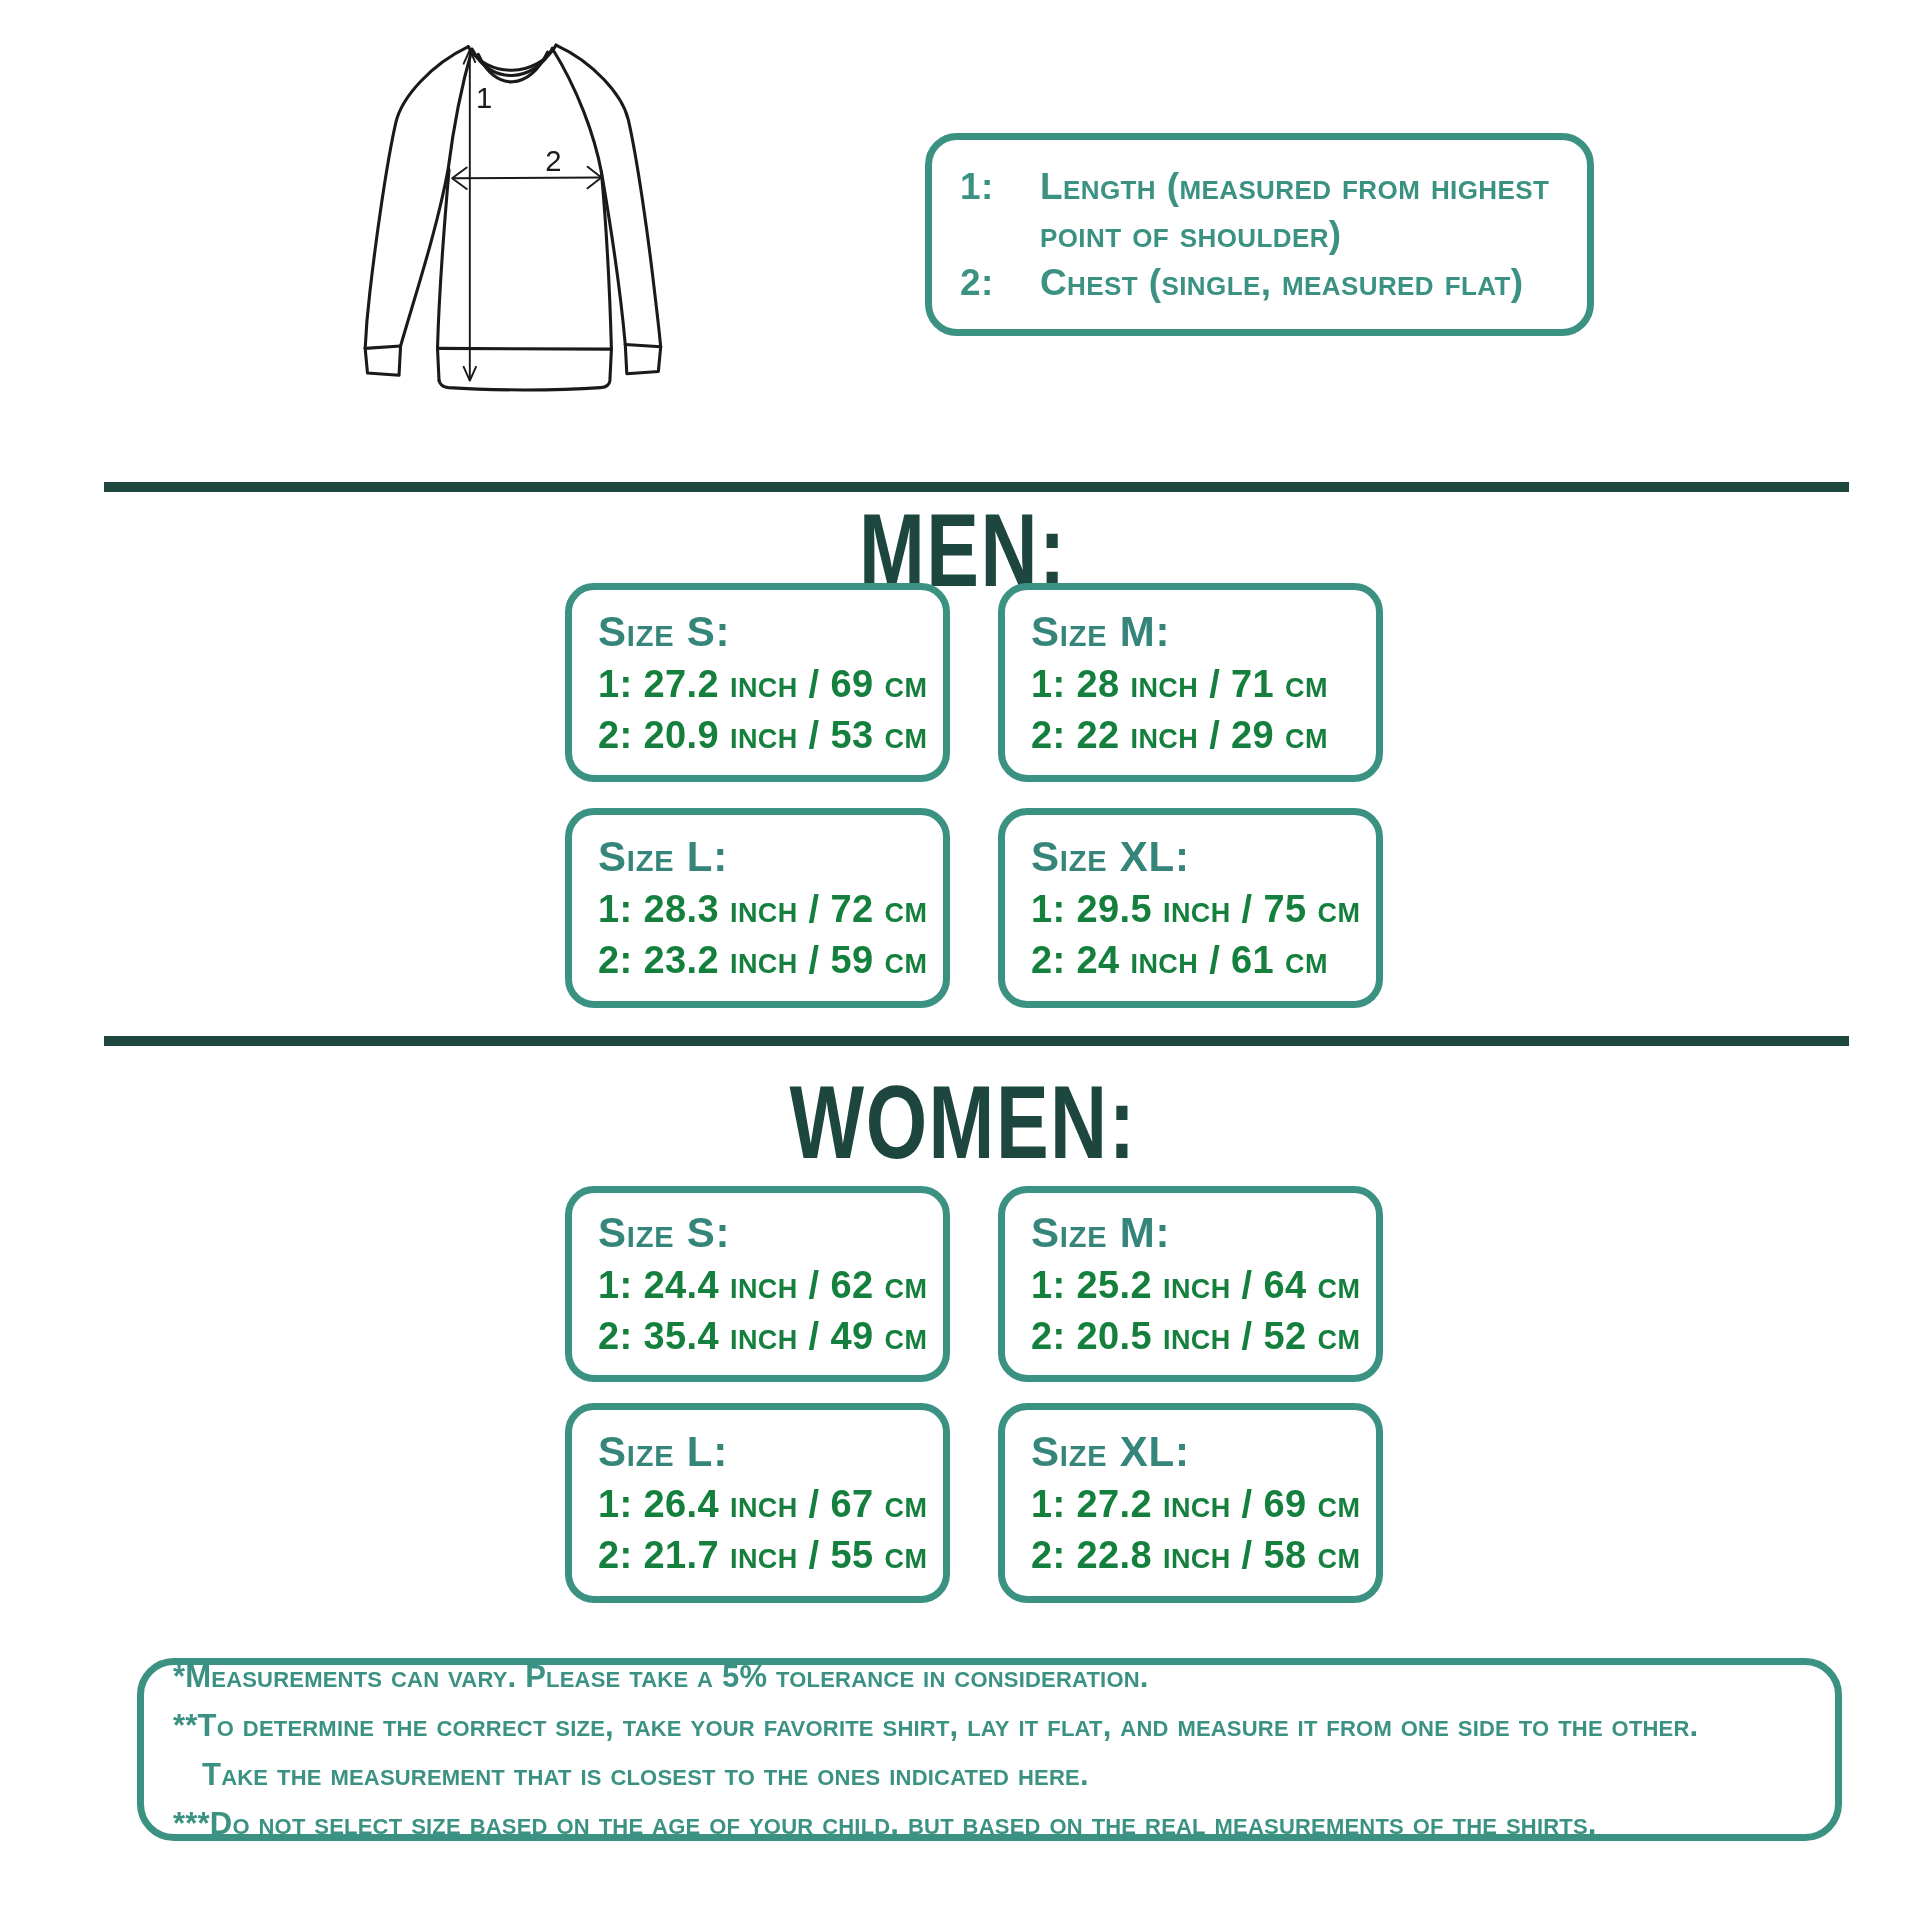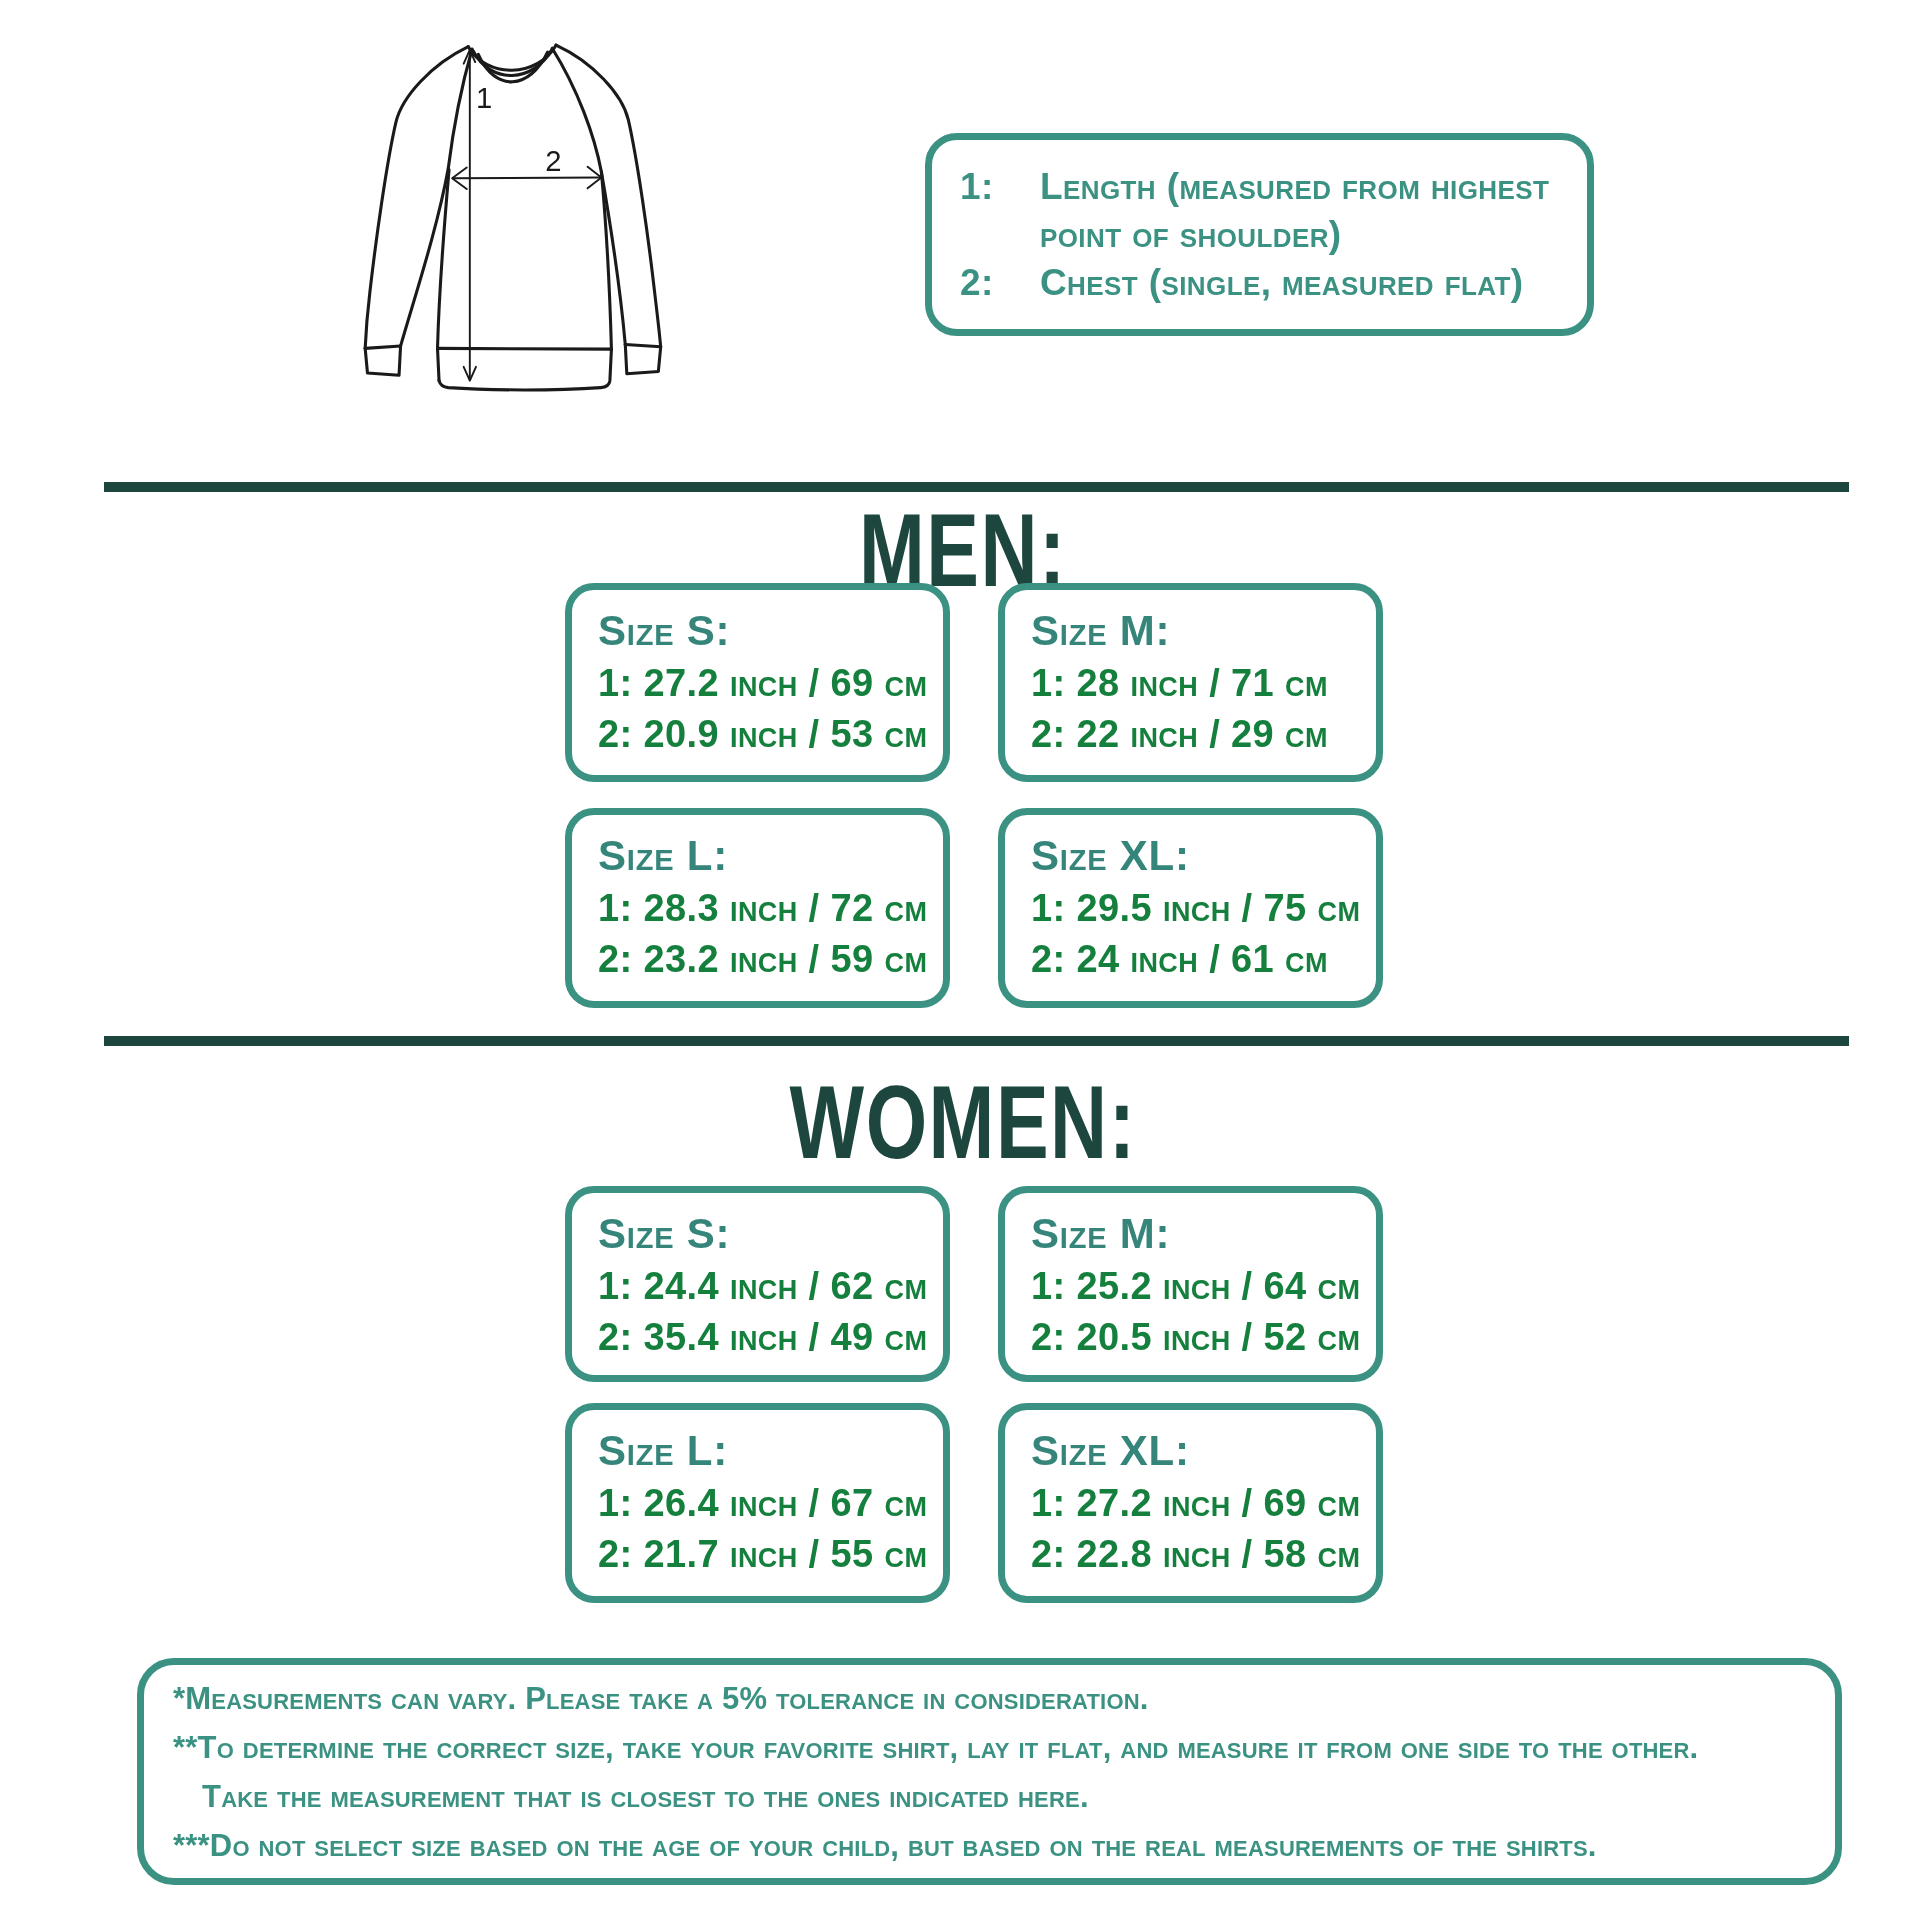--- a/index.html
+++ b/index.html
@@ -42,35 +42,35 @@
 
   
   .size-grid {
     position:absolute; left:565px; width:818px;
     display:grid; grid-template-columns:385px 385px; column-gap:48px;
   }
   .grid-men   { top:583px;  grid-template-rows:199px 200px; row-gap:26px; }
   .grid-women { top:1186px; grid-template-rows:196px 200px; row-gap:21px; }
   .size-card {
     box-sizing:border-box; border:7px solid #3b9283; border-radius:29px;
-    padding:14px 26px; display:flex; flex-direction:column; 
+    padding:14px 26px; display:flex; flex-direction:column; justify-content:center;
     background:#ffffff;
   }
   .size-card .size-label {
     font-weight:700; font-size:42px; line-height:54px; color:#35857a;
     font-variant:small-caps; letter-spacing:0.8px; white-space:nowrap;
   }
   .size-card .size-line {
     font-weight:700; font-size:38px; line-height:51px; color:#15803d;
     font-variant:small-caps; letter-spacing:0.4px; white-space:nowrap;
   }
 
   
   .notes-box {
-    position:absolute; left:137px; top:1658px; width:1705px; height:227px;
+    position:absolute; left:137px; top:1658px; width:1705px; height:183px;
     box-sizing:border-box; border:7.7px solid #3b9283; border-radius:37px;
     padding:17px 29px; display:flex; flex-direction:column; justify-content:center;
   }
   .note-line {
     font-weight:700; font-size:31px; line-height:49px; color:#3b9283;
     font-variant:small-caps; letter-spacing:0.2px; white-space:nowrap;
   }
   .note-line.indent { padding-left:29px; }
 </style>
 </head>

